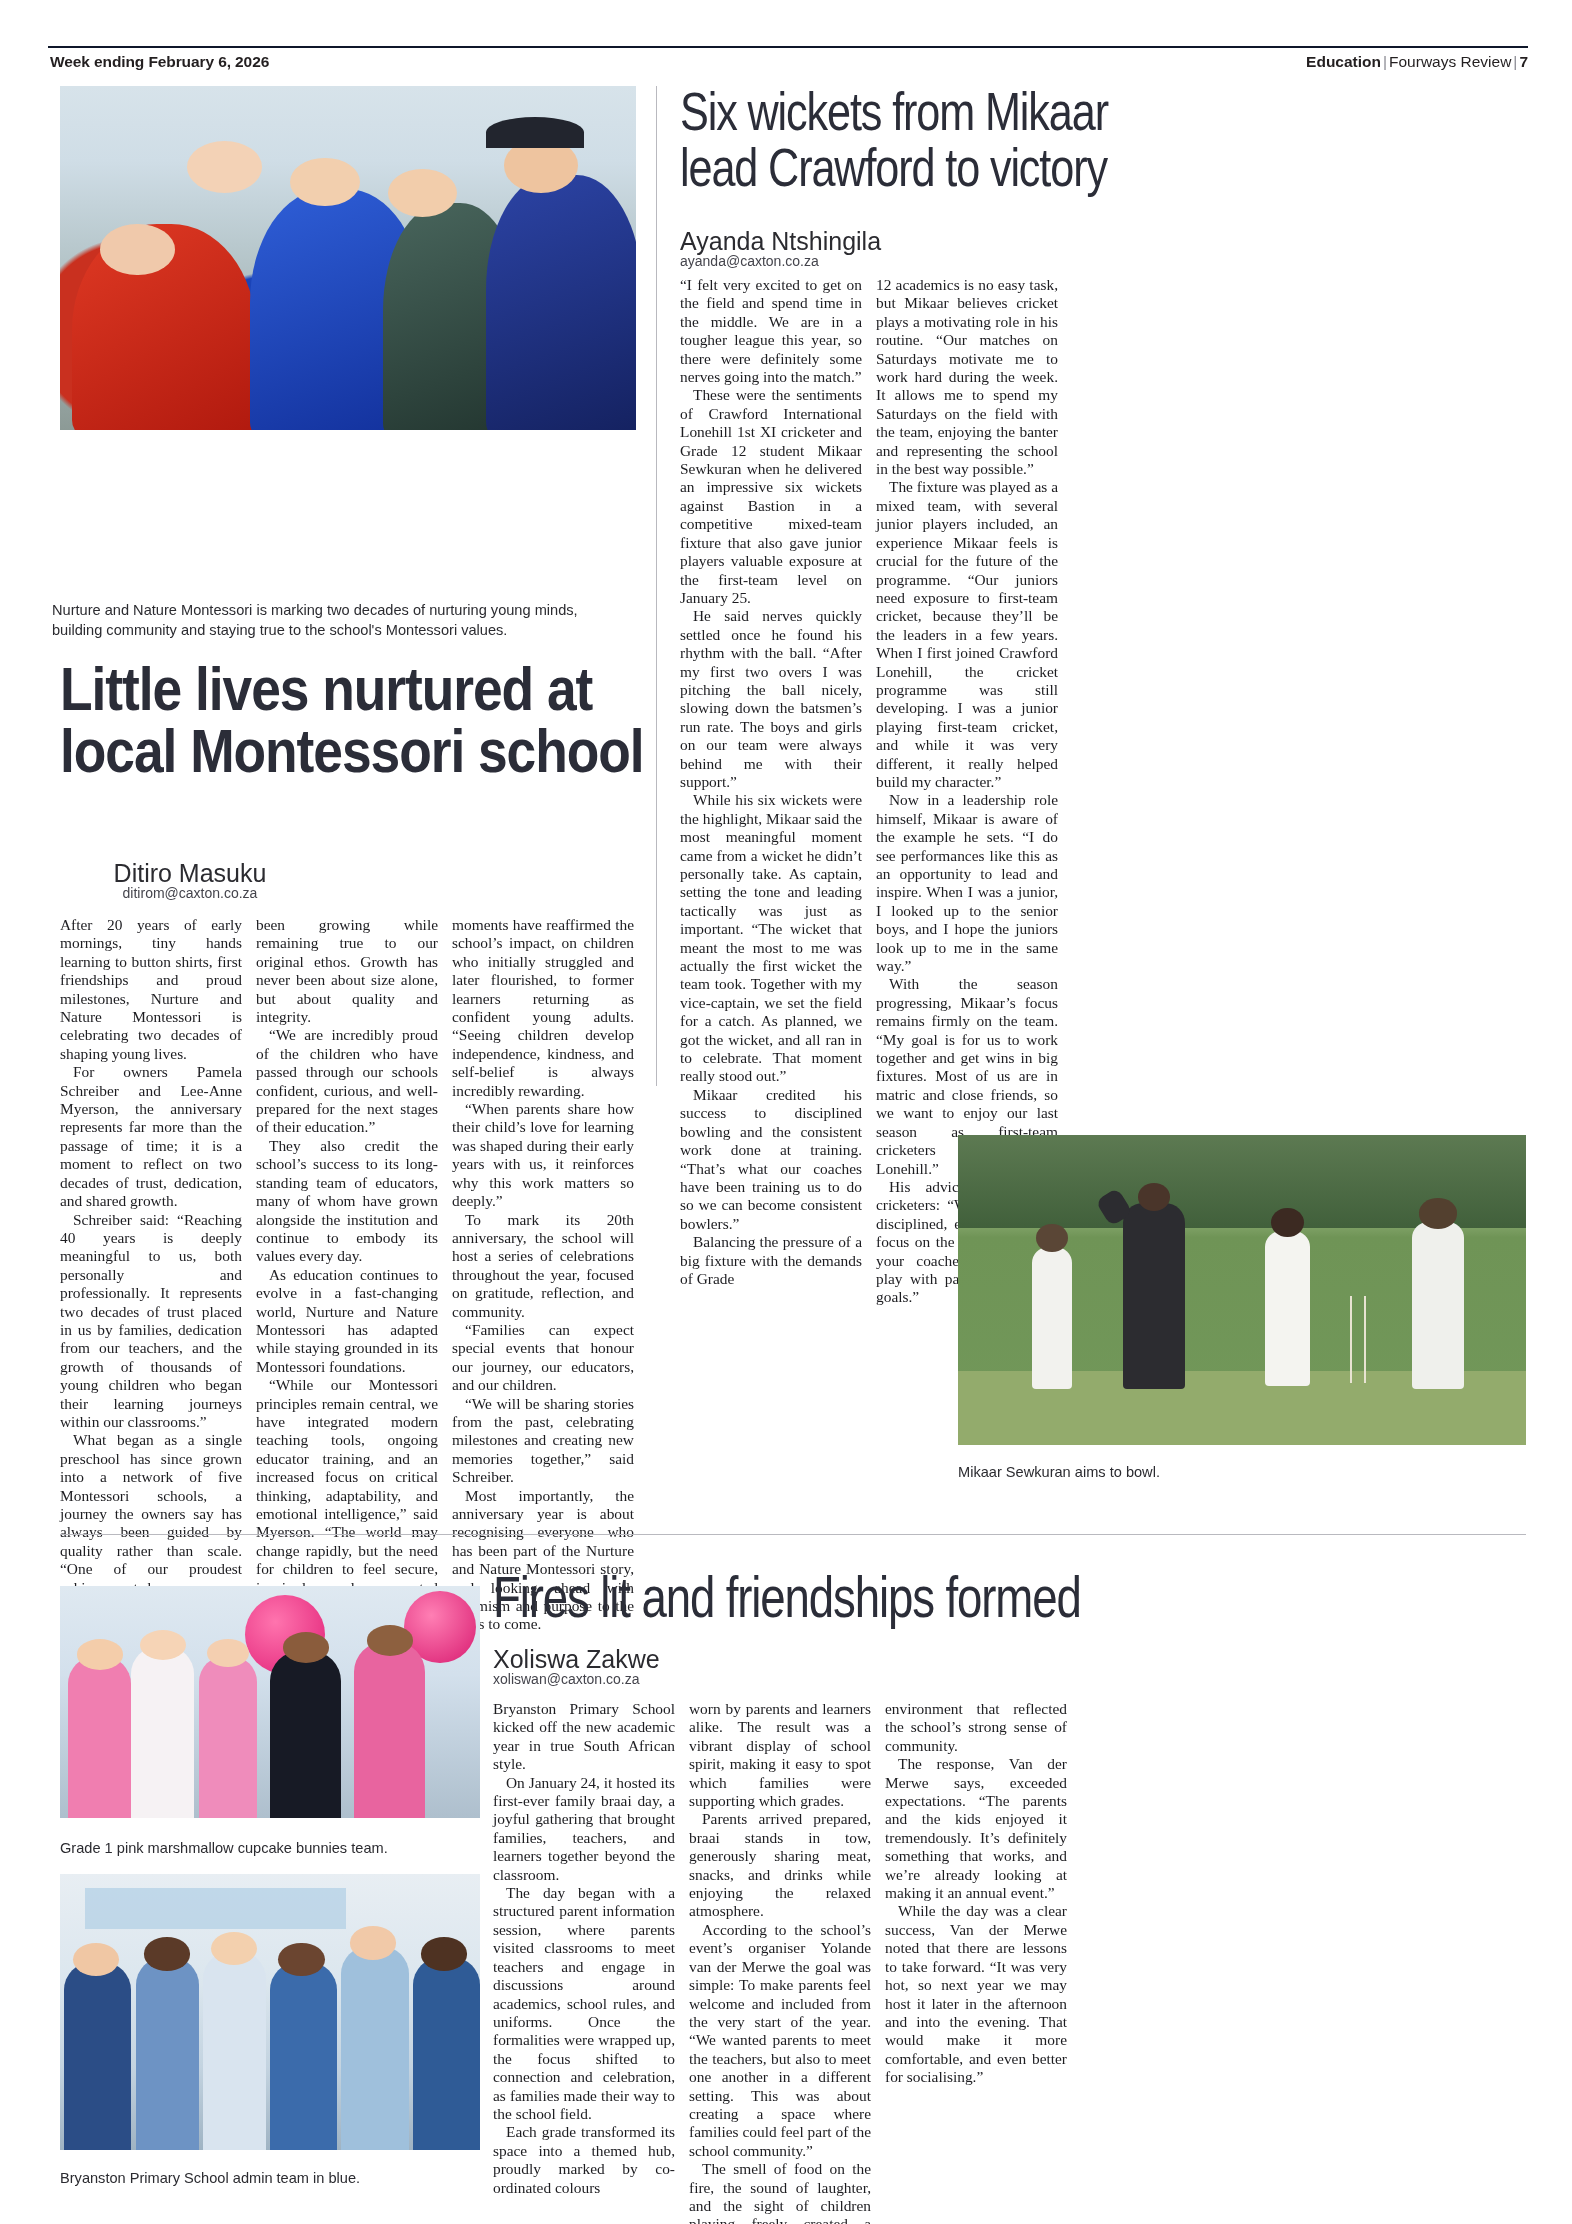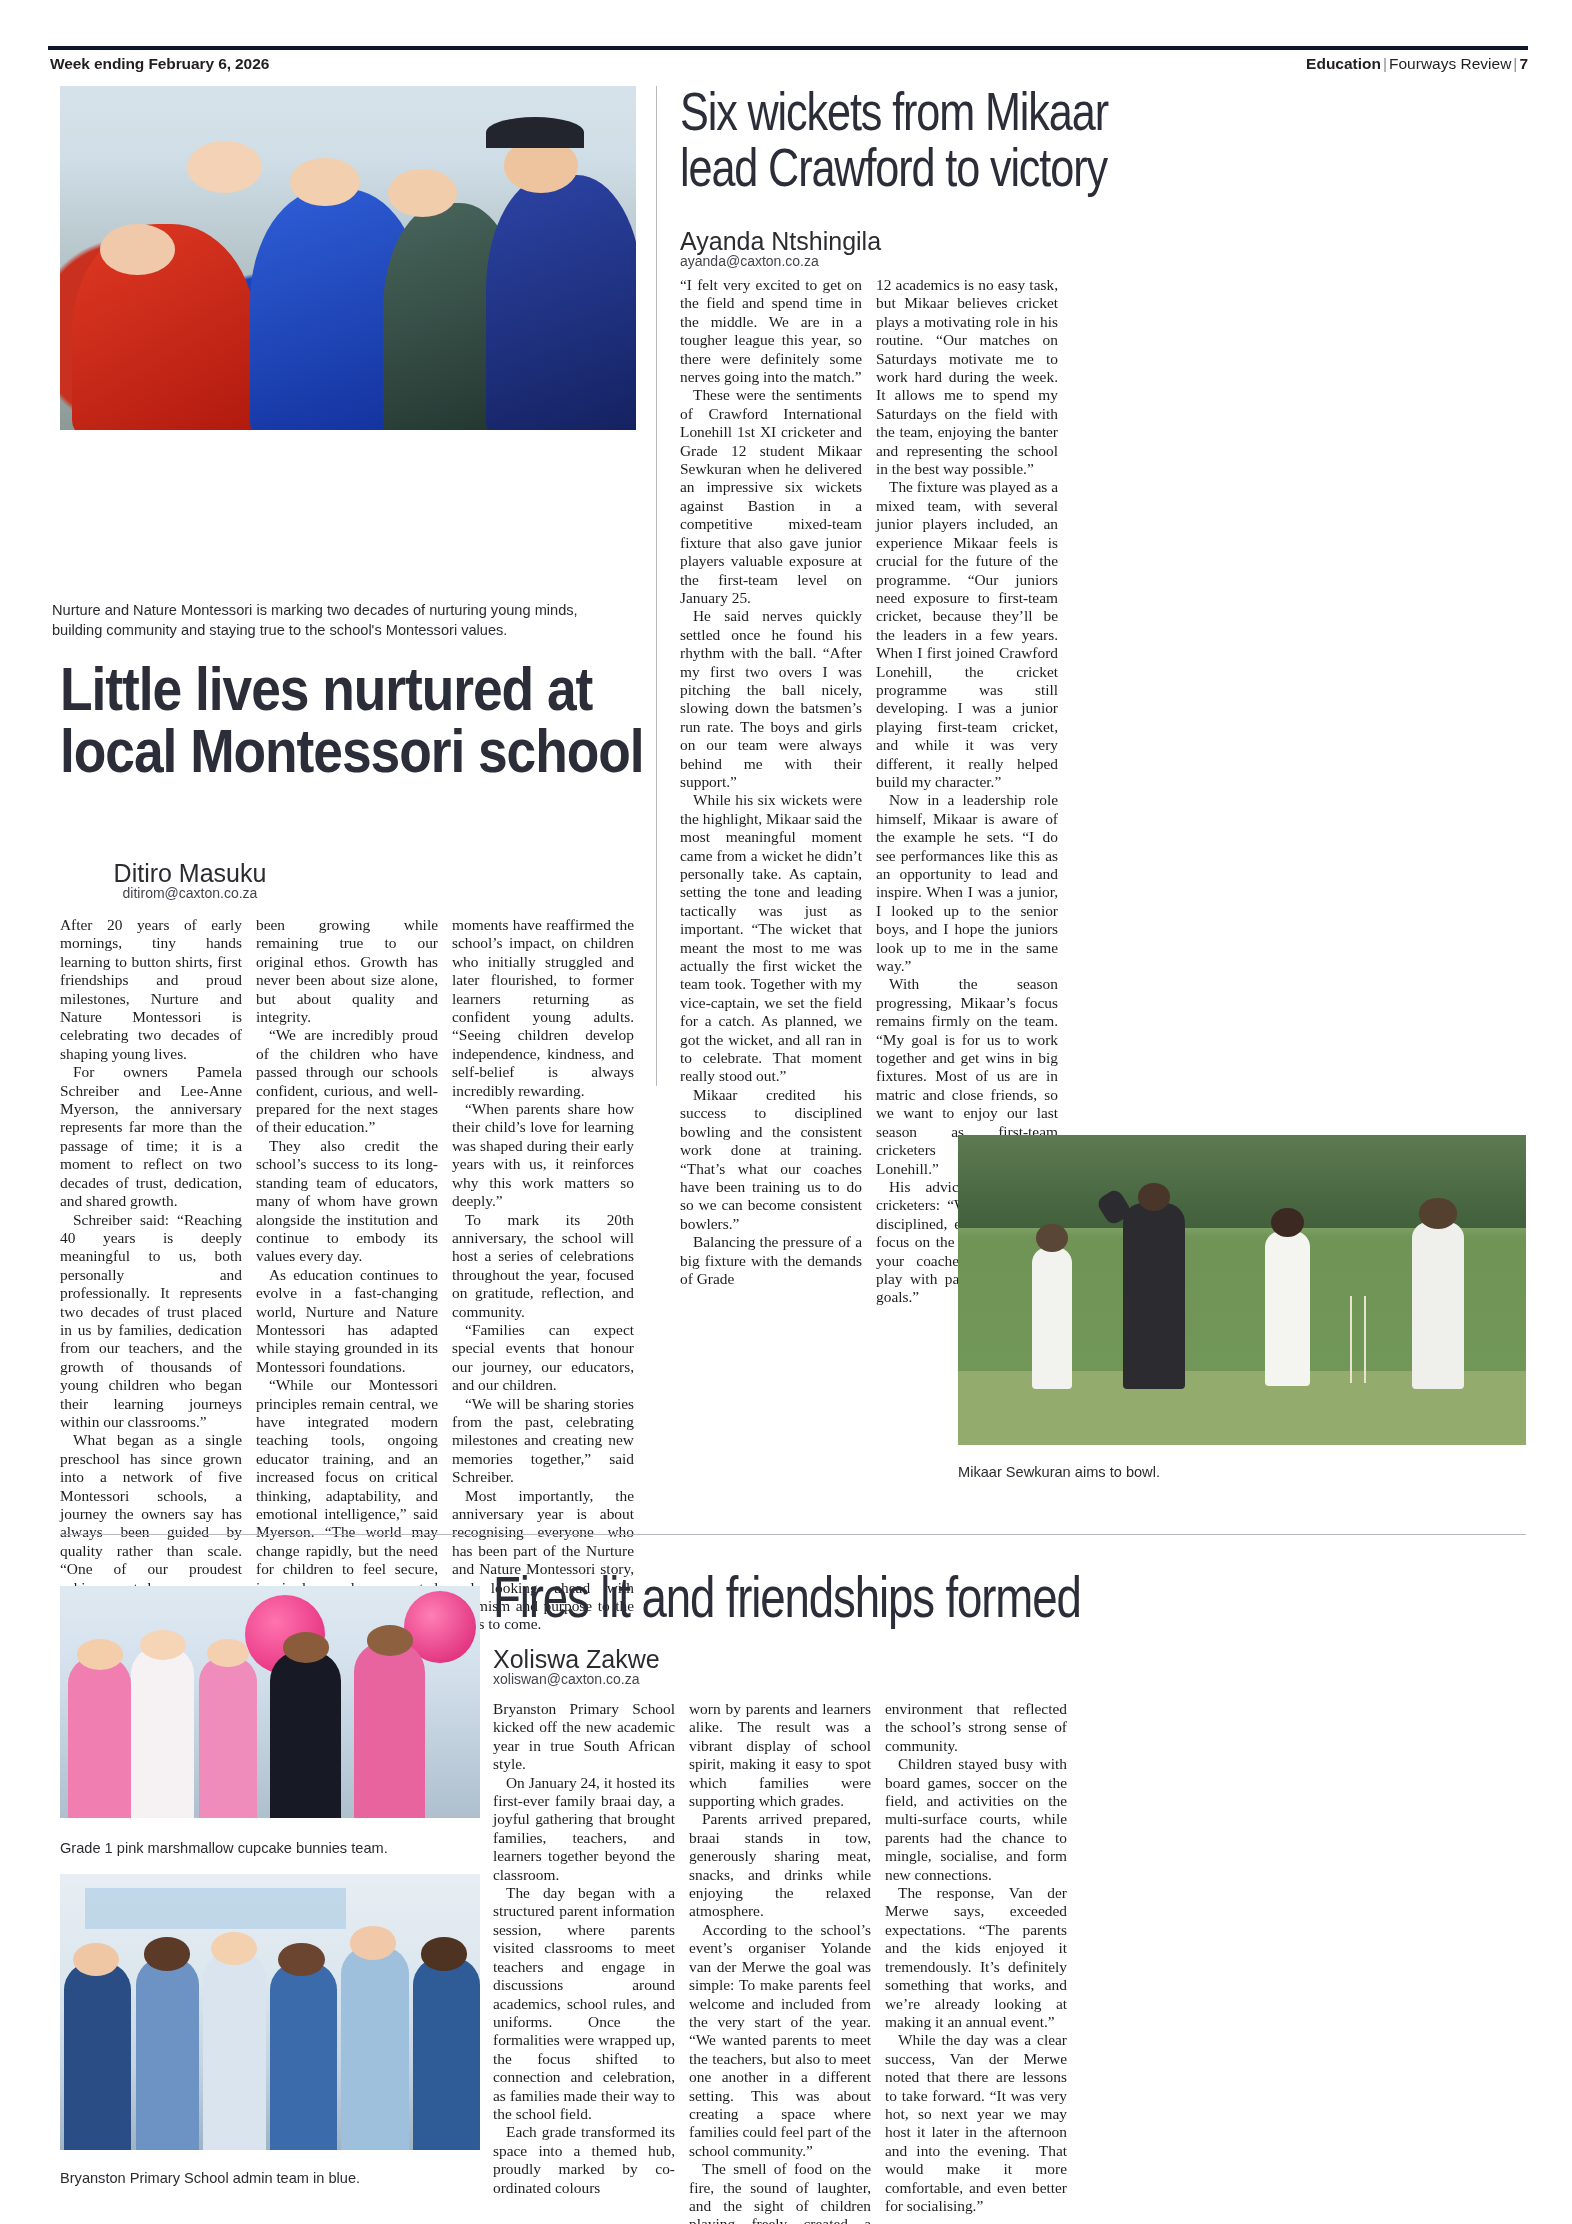--- a/index.html
+++ b/index.html
@@ -11,21 +11,21 @@
     overflow:hidden;
   }
   .page{
     position:absolute;
     left:48px;top:0;width:1480px;height:2224px;
   }
 
   
   .masthead{
     position:absolute;left:0;top:46px;width:1480px;height:30px;
-    border-top:4px solid #0f172a;
+    border-top:2px solid #0f172a;
   }
   .masthead-left{
     position:absolute;left:2px;top:5px;
     font-family:"Liberation Sans", sans-serif;
     font-weight:bold;font-size:15.5px;letter-spacing:-0.1px;color:#231f20;
   }
   .masthead-right{
     position:absolute;right:0;top:5px;
     font-family:"Liberation Sans", sans-serif;
     font-size:15.5px;color:#231f20;white-space:nowrap;
@@ -295,21 +295,20 @@
       <p>Each grade transformed its space into a themed hub, proudly marked by co-ordinated colours</p>
     </div>
   <div class="col" id="b-col2" style="left:641px;top:1700px;width:182px;">
       <p class="first">worn by parents and learners alike. The result was a vibrant display of school spirit, making it easy to spot which families were supporting which grades.</p>
       <p>Parents arrived prepared, braai stands in tow, generously sharing meat, snacks, and drinks while enjoying the relaxed atmosphere.</p>
       <p>According to the school’s event’s organiser Yolande van der Merwe the goal was simple: To make parents feel welcome and included from the very start of the year. “We wanted parents to meet the teachers, but also to meet one another in a different setting. This was about creating a space where families could feel part of the school community.”</p>
       <p>The smell of food on the fire, the sound of laughter, and the sight of children playing freely created a warm, festive</p>
     </div>
   <div class="col" id="b-col3" style="left:837px;top:1700px;width:182px;">
       <p class="first">environment that reflected the school’s strong sense of community.</p>
-      <p>Children stayed busy with board games, soccer on the field, and activities on the multi-surface courts, while parents had the chance to mingle, socialise, and form new connections.</p>
       <p>The response, Van der Merwe says, exceeded expectations. “The parents and the kids enjoyed it tremendously. It’s definitely something that works, and we’re already looking at making it an annual event.”</p>
       <p>While the day was a clear success, Van der Merwe noted that there are lessons to take forward. “It was very hot, so next year we may host it later in the afternoon and into the evening. That would make it more comfortable, and even better for socialising.”</p>
     </div>
 
   <div class="photo" id="photo-pink">
     <div class="bg"></div>
       <div class="pom"></div>
       <div class="pom2"></div>
     <div class="g1"></div>
       <div class="g2"></div>

